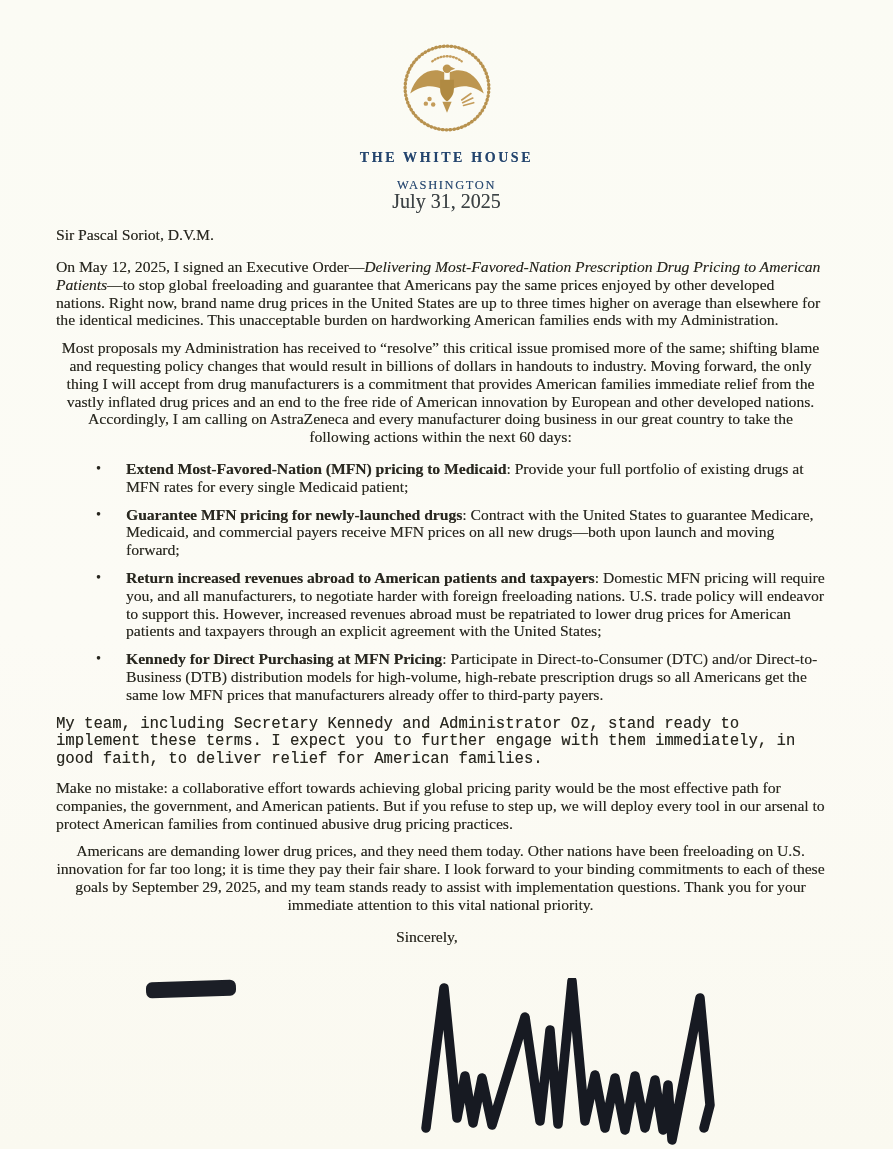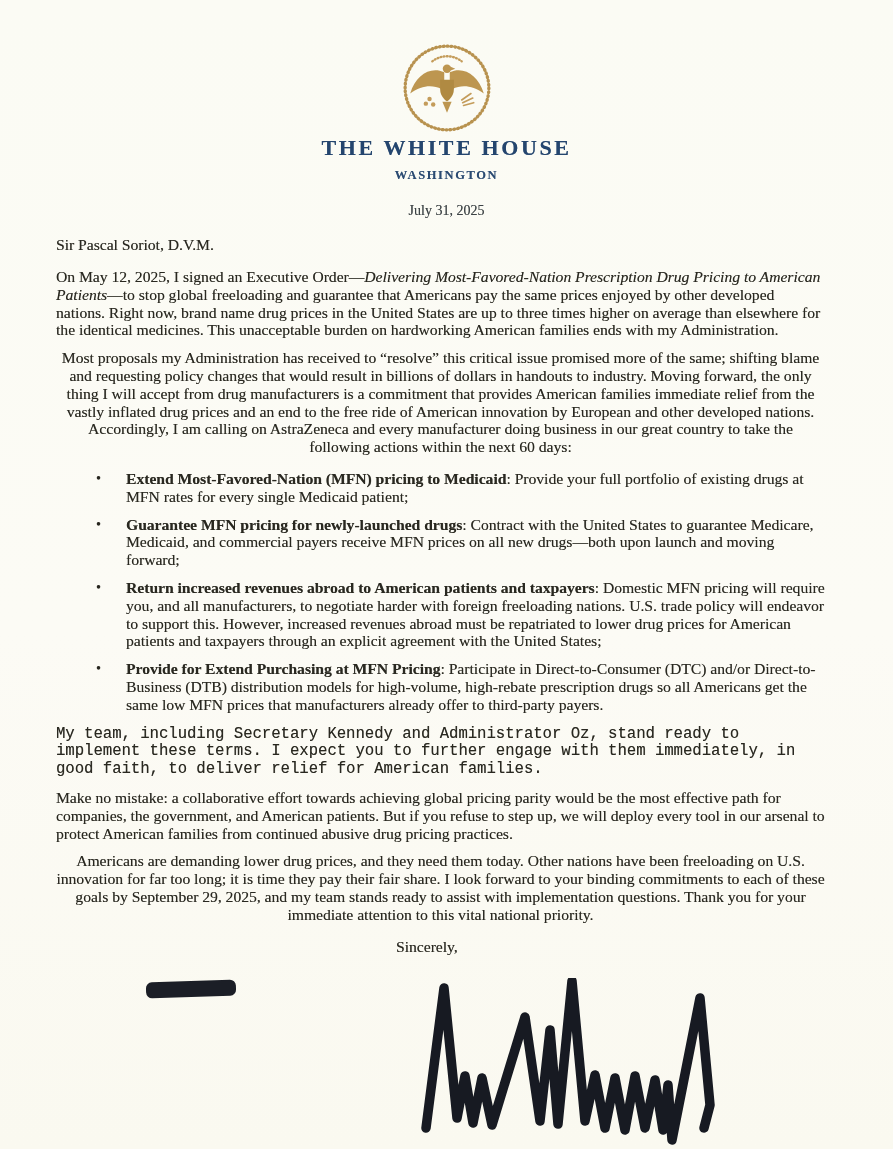--- a/index.html
+++ b/index.html
@@ -17,43 +17,43 @@
     overflow: hidden;
   }
   
   .seal {
     display: block;
     margin: 42px auto 0;
     width: 92px;
     height: 92px;
   }
   .org-name {
-    margin-top: 5px;
+    margin-top: 15px;
     text-align: center;
-    font-size: 22px;
+    font-size: 14px;
     line-height: 18px;
     font-weight: bold;
     letter-spacing: 2.6px;
     color: #24456e;
     text-shadow: 0 0 .4px rgba(36,69,110,.55);
   }
   .city {
     margin-top: 11px;
     text-align: center;
     font-size: 12.5px;
     line-height: 14px;
-    font-weight: bold;
+    font-weight: normal;
     letter-spacing: 1.6px;
     color: #2a4a72;
     text-shadow: 0 0 .4px rgba(36,69,110,.5);
   }
   .date-line {
-    margin-top: 20px;
+    margin-top: 0;
     text-align: center;
-    font-size: 14px;
+    font-size: 20px;
     line-height: 18px;
     color: #3c4245;
     text-shadow: 0 0 .5px rgba(50,55,55,.5);
   }
   
   .content {
     padding-left: 56px;
     padding-right: 68px;
     color: #292820;
     font-size: 15.6px;
@@ -154,21 +154,21 @@
         <div class="bullet-text"><span class="bold">Guarantee MFN pricing for newly-launched drugs</span><span>: Contract with the United States to guarantee Medicare, Medicaid, and commercial payers receive MFN prices on all new drugs—both upon launch and moving forward;</span></div>
       </div>
 
       <div class="bullet-item">
         <div class="bullet-dot">•</div>
         <div class="bullet-text"><span class="bold">Return increased revenues abroad to American patients and taxpayers</span><span>: Domestic MFN pricing will require you, and all manufacturers, to negotiate harder with foreign freeloading nations.  U.S. trade policy will endeavor to support this.  However, increased revenues abroad must be repatriated to lower drug prices for American patients and taxpayers through an explicit agreement with the United States;</span></div>
       </div>
 
       <div class="bullet-item">
         <div class="bullet-dot">•</div>
-        <div class="bullet-text"><span class="bold">Provide for Extend Purchasing at MFN Pricing</span><span>: Participate in Direct-to-Consumer (DTC) and/or Direct-to-Business (DTB) distribution models for high-volume, high-rebate prescription drugs so all Americans get the same low MFN prices that manufacturers already offer to third-party payers.</span></div>
+        <div class="bullet-text"><span class="bold">Kennedy for Direct Purchasing at MFN Pricing</span><span>: Participate in Direct-to-Consumer (DTC) and/or Direct-to-Business (DTB) distribution models for high-volume, high-rebate prescription drugs so all Americans get the same low MFN prices that manufacturers already offer to third-party payers.</span></div>
       </div>
 
     </div>
 
     <div class="para p3">My team, including Secretary Kennedy and Administrator Oz, stand ready to implement these terms.  I expect you to further engage with them immediately, in good faith, to deliver relief for American families.</div>
     <div class="para p4">Make no mistake: a collaborative effort towards achieving global pricing parity would be the most effective path for companies, the government, and American patients.  But if you refuse to step up, we will deploy every tool in our arsenal to protect American families from continued abusive drug pricing practices.</div>
     <div class="para p5">Americans are demanding lower drug prices, and they need them today.  Other nations have been freeloading on U.S. innovation for far too long; it is time they pay their fair share.  I look forward to your binding commitments to each of these goals by September 29, 2025, and my team stands ready to assist with implementation questions.  Thank you for your immediate attention to this vital national priority.</div>
 
     <div class="valediction">Sincerely,</div>
   </div>

